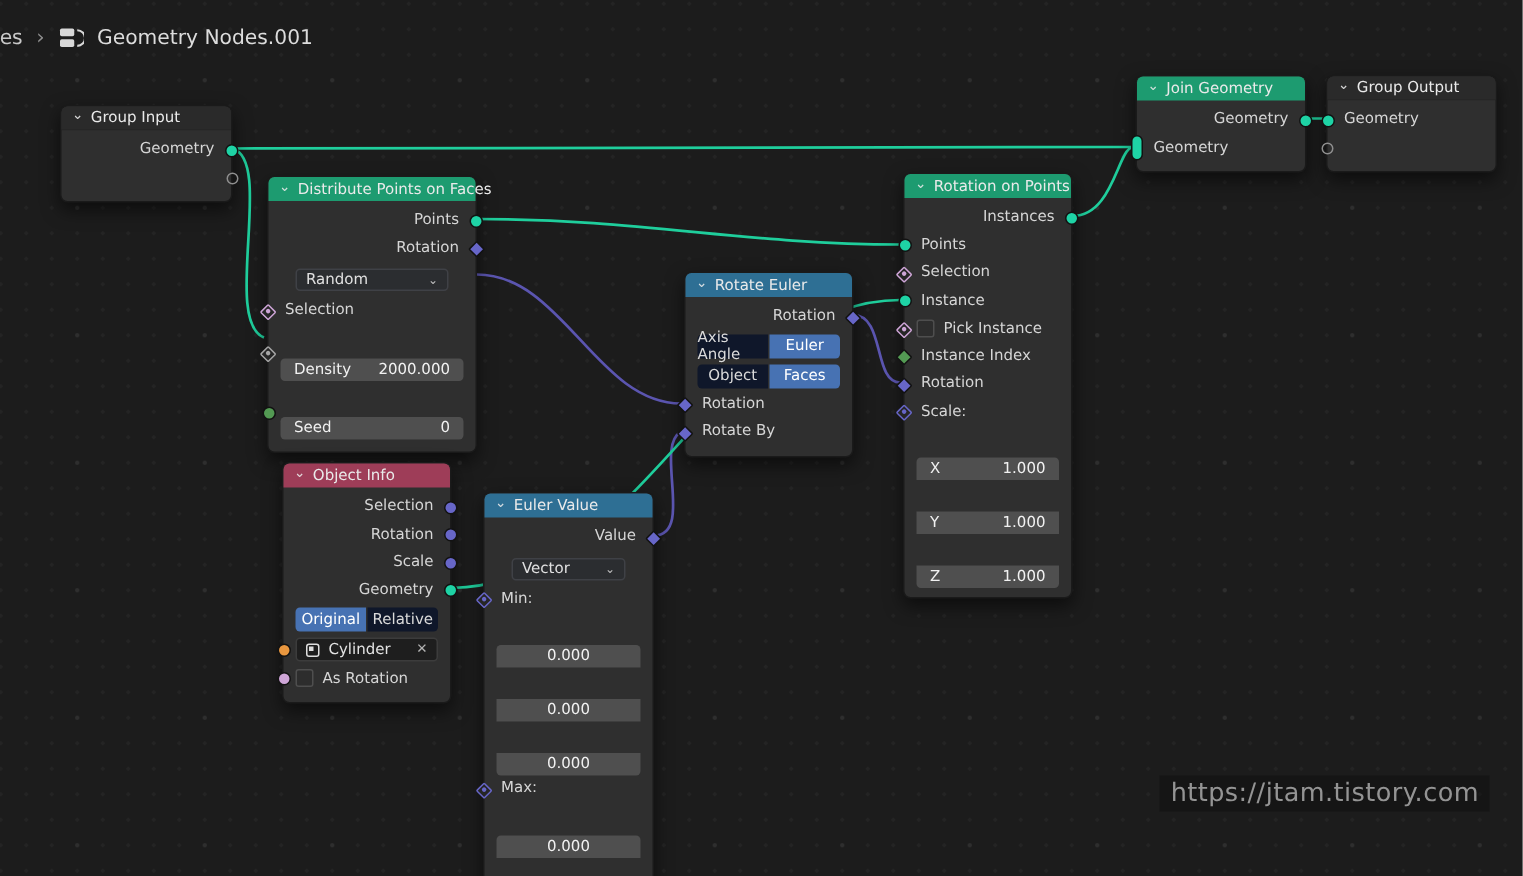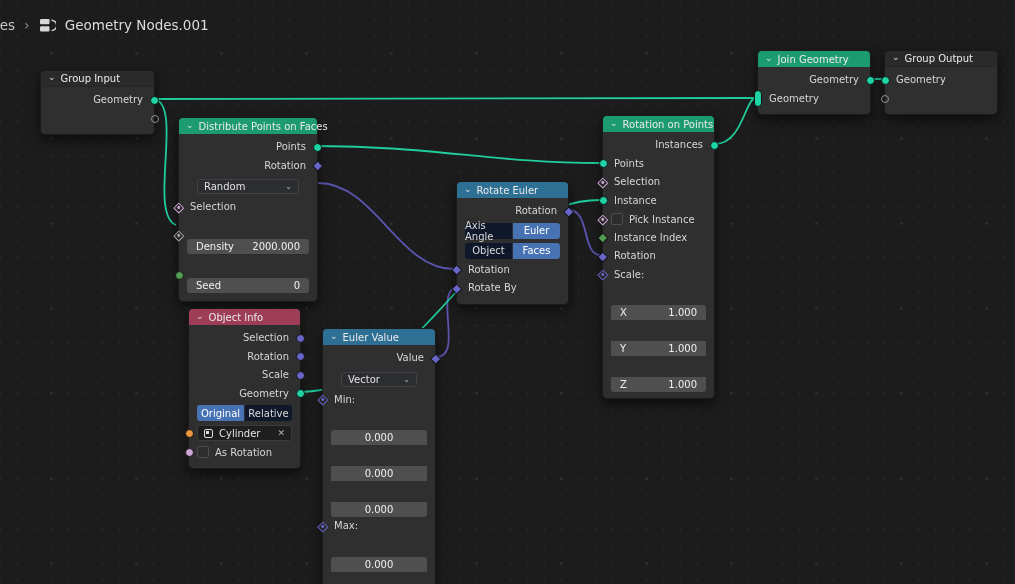--- a/index.html
+++ b/index.html
@@ -340,14 +340,15 @@
     </div>
     <div class="body">
       <div class="row"><span>Geometry</span>
         <span class="sk in circle geo"></span></div>
       <div class="row">
           <span class="sk in virt"></span>
         </div>
     </div>
   </div>
 
+  <div class="watermark">https://jtam.tistory.com</div>
 
 </div>
 
 </body></html>

